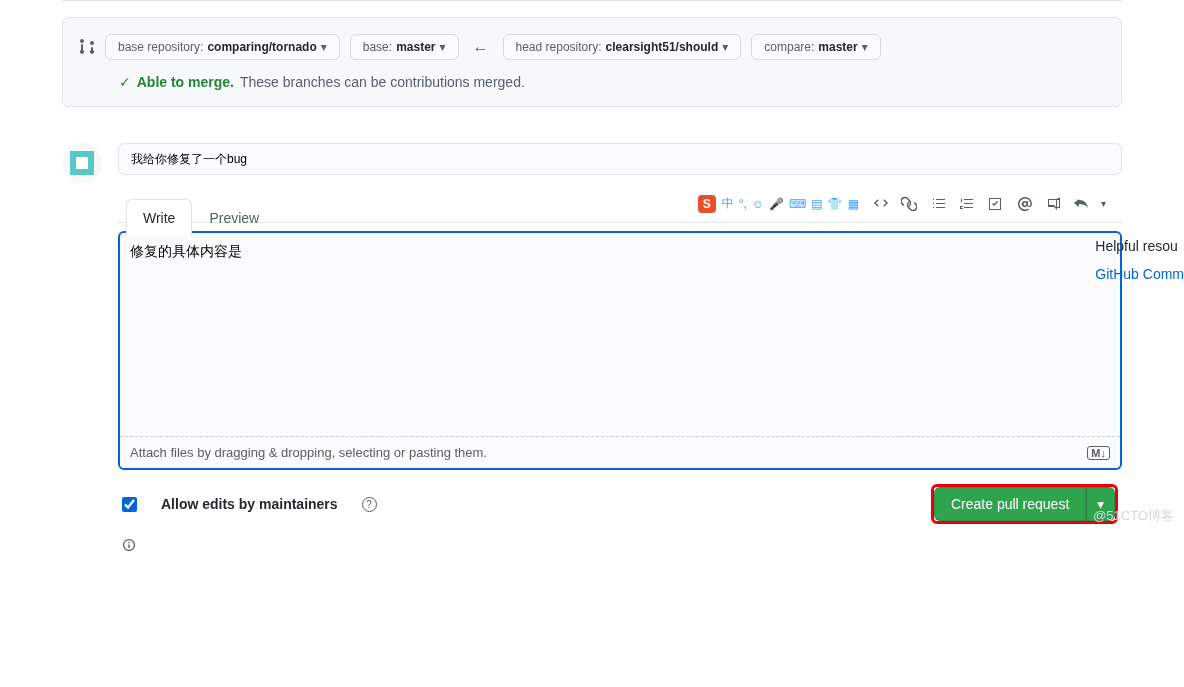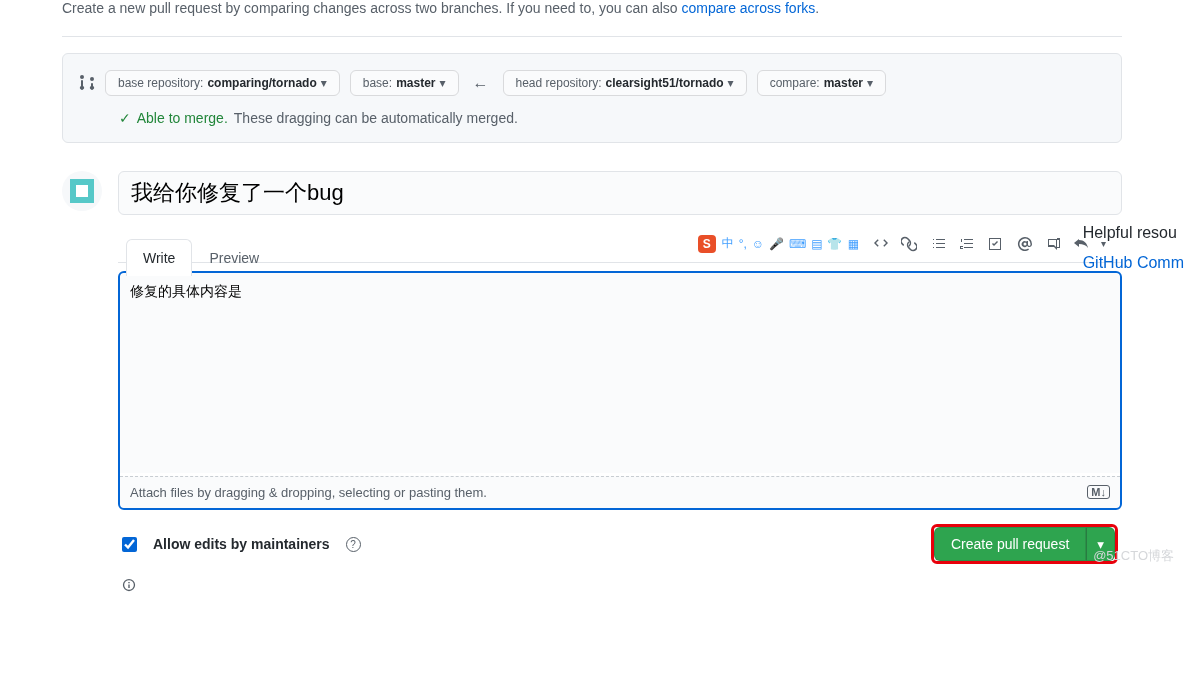--- a/index.html
+++ b/index.html
@@ -2,71 +2,68 @@
 <html><head>
 <meta charset="utf-8">
 <style>
 *{box-sizing:border-box;margin:0;padding:0}
 body{font-family:-apple-system,BlinkMacSystemFont,"Segoe UI",Helvetica,Arial,sans-serif;font-size:14px;color:#24292e;background:#fff}
 .container{max-width:1184px;padding:0 62px;position:relative}
 h1{font-size:24px;font-weight:400;margin-top:20px;margin-bottom:6px}
 .subtitle{color:#586069;font-size:14px;margin-bottom:20px}
 .subtitle a{color:#0366d6;text-decoration:none}
 .rule{border:0;border-top:1px solid #e1e4e8;margin-bottom:16px}
-.compare-box{border:1px solid #e1e4e8;border-radius:6px;background:#f6f8fa;padding:16px;margin-bottom:28px}
+.compare-box{border:1px solid #e1e4e8;border-radius:6px;background:#f6f8fa;padding:16px;margin-bottom:36px}
 .compare-row{display:flex;align-items:center;gap:10px;margin-bottom:14px}
 .compare-icon{color:#586069}
 .sel-btn{background:#fafbfc;border:1px solid #d9dadc;border-radius:6px;padding:5px 12px;font-size:12px;color:#586069;display:inline-flex;align-items:center;gap:4px;cursor:pointer}
 .sel-btn b{color:#24292e;font-weight:600}
 .arrow-left{color:#586069;font-size:16px;margin:0 4px}
 .merge-status{display:flex;align-items:center;gap:6px;font-size:14px;padding-left:40px}
 .merge-status .check{color:#22863a}
-.merge-status .able{color:#22863a;font-weight:400}
+.merge-status .able{color:#22863a;font-weight:700}
 .merge-status .desc{color:#586069}
 .pr-layout{display:flex;gap:16px}
 .avatar{width:40px;height:40px;border-radius:50%;background:#f6f8fa;display:flex;align-items:center;justify-content:center;flex-shrink:0}
 .avatar-inner{width:24px;height:24px;background:#56c8c8;position:relative}
 .avatar-inner::before{content:"";position:absolute;inset:6px;background:#fff}
 .comment-col{flex:1;min-width:0}
-.title-input{width:100%;padding:8px 12px;font-size:22px;border:1px solid #e1e4e8;border-radius:6px;background:#fafbfc;margin-bottom:10px}
+.title-input{width:100%;padding:8px 12px;font-size:12px;border:1px solid #e1e4e8;border-radius:6px;background:#fafbfc;margin-bottom:10px}
 .tabs-bar{display:flex;align-items:center;border-bottom:1px solid #e1e4e8;padding:0 8px}
 .tab{padding:10px 16px;font-size:14px;color:#586069;border:1px solid transparent;border-bottom:none;cursor:pointer;border-radius:6px 6px 0 0;position:relative;top:14px;background:transparent}
 .tab.active{background:#fff;border-color:#e1e4e8;color:#24292e}
 .toolbar-right{margin-left:auto;display:flex;align-items:center;gap:14px;color:#586069;padding-right:8px}
 .toolbar-right .grp{display:flex;gap:12px;align-items:center}
 .tb-icon{cursor:pointer;display:inline-flex}
 .ime-box{display:flex;align-items:center;gap:6px}
 .ime-s{width:18px;height:18px;background:#e94f28;color:#fff;border-radius:4px;font-weight:700;font-size:12px;display:flex;align-items:center;justify-content:center}
 .ime-icons{color:#409eff;display:flex;gap:5px;font-size:12px;align-items:center}
 .body-wrap{border:2px solid #0366d6;border-radius:6px;margin-top:8px}
 .body-textarea{width:100%;min-height:200px;padding:10px;border:none;background:#fafbfc;font-size:14px;font-family:Liberation Mono, monospace;resize:none;outline:none;border-radius:6px 6px 0 0}
-.attach-bar{border-top:1px dashed #c8cdd2;padding:8px 10px;font-size:13px;color:#586069;display:flex;align-items:flex-start;background:#fafbfc;border-radius:0 0 6px 6px}
+.attach-bar{border-top:1px dashed #c8cdd2;padding:8px 10px;font-size:13px;color:#586069;display:flex;align-items:center;background:#fafbfc;border-radius:0 0 6px 6px}
 .md-icon{margin-left:auto;font-size:11px;font-weight:700;border:1px solid #586069;border-radius:3px;padding:0 3px;color:#586069}
 .actions-row{display:flex;align-items:center;margin-top:14px;padding:0 4px}
-.allow-edits{display:flex;align-items:center;gap:16px;font-size:14px;font-weight:600}
+.allow-edits{display:flex;align-items:center;gap:24px;font-size:14px;font-weight:600}
 .allow-edits input{width:15px;height:15px;accent-color:#0366d6}
 .q-icon{color:#586069;border:1px solid #586069;border-radius:50%;width:15px;height:15px;display:inline-flex;align-items:center;justify-content:center;font-size:10px;font-weight:400}
 .submit-wrap{margin-left:auto;display:flex;border:3px solid #e8000b;border-radius:6px;padding:0}
 .btn-primary{background:#2ea44f;color:#fff;border:1px solid rgba(27,31,35,.15);padding:8px 16px;font-size:14px;font-weight:500;border-radius:6px 0 0 6px;cursor:pointer}
 .btn-drop{background:#2ea44f;color:#fff;border:1px solid rgba(27,31,35,.15);border-left-color:rgba(27,31,35,.3);padding:8px 10px;border-radius:0 6px 6px 0;cursor:pointer}
 .remember{display:flex;align-items:center;gap:6px;font-size:12px;color:#586069;margin-top:14px;padding-left:4px}
 .remember a{color:#0366d6;text-decoration:none}
-.sidebar-right{position:absolute;right:0;top:224px;font-size:16px}
+.sidebar-right{position:absolute;right:0;top:238px;font-size:14px}
 .sidebar-right .hr{color:#24292e;margin-bottom:12px}
 .sidebar-right a{color:#0366d6;text-decoration:none}
 .watermark{position:absolute;right:10px;bottom:30px;color:#d5d7da;font-size:13px}
 svg{fill:currentColor}
 </style>
 </head>
 <body>
 
 <div class="container">
-  <p class="subtitle">
-    <span>Create a new pull request by comparing changes across two branches. If you need to, you can also </span><a href="#">compare across forks</a>.
-  </p>
   <hr class="rule">
 
   <div class="compare-box">
     <div class="compare-row">
       <span class="compare-icon">
         <svg width="16" height="16" viewBox="0 0 16 16">
             <path d="M5 3a2 2 0 1 1-4 0 2 2 0 0 1 4 0zM3 6a1 1 0 0 1 1 1v5.1a2 2 0 1 1-2 0V7a1 1 0 0 1 1-1zm10-3a2 2 0 1 0 0 4 2 2 0 0 0 0-4zm0 6a1 1 0 0 0-1 1v2.1a2 2 0 1 0 2 0V10a1 1 0 0 0-1-1z"></path>
           </svg>
       </span>
       <button class="sel-btn">
@@ -75,33 +72,33 @@
           <span>▾</span>
         </button>
       <button class="sel-btn">
           <span>base: </span>
           <b>master</b> 
           <span>▾</span>
         </button>
       <span class="arrow-left">←</span>
       <button class="sel-btn">
           <span>head repository: </span>
-          <b>clearsight51/tornado</b> 
+          <b>clearsight51/should</b> 
           <span>▾</span>
         </button>
       <button class="sel-btn">
           <span>compare: </span>
           <b>master</b> 
           <span>▾</span>
         </button>
     </div>
     <div class="merge-status">
       <span class="check">✓</span>
       <span class="able">Able to merge.</span>
-      <span class="desc">These dragging can be automatically merged.</span>
+      <span class="desc">These branches can be contributions merged.</span>
     </div>
   </div>
 
   <div class="pr-layout">
     <div class="avatar">
         <div class="avatar-inner"></div>
       </div>
     <div class="comment-col">
       <input class="title-input" type="text" value="我给你修复了一个bug" style="">
 

